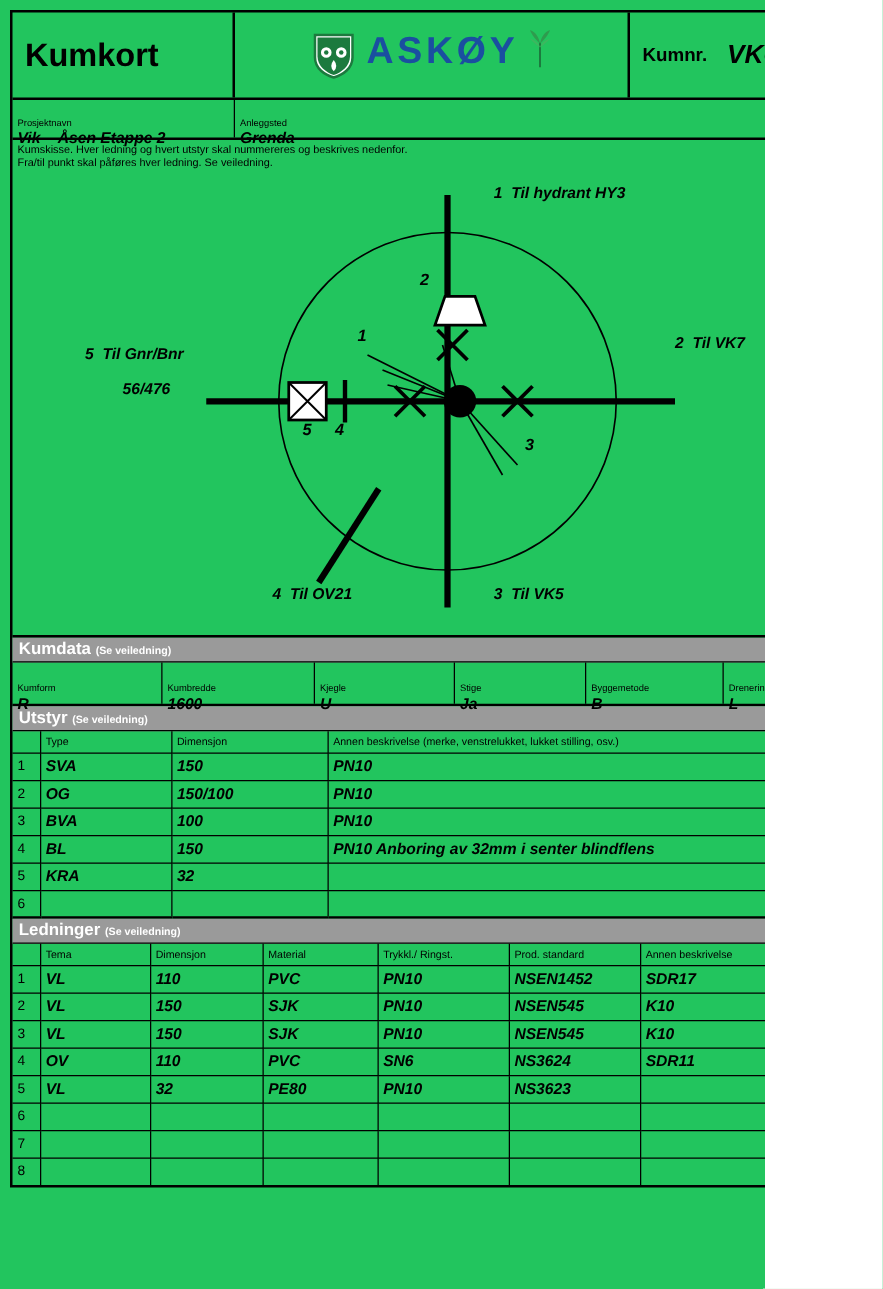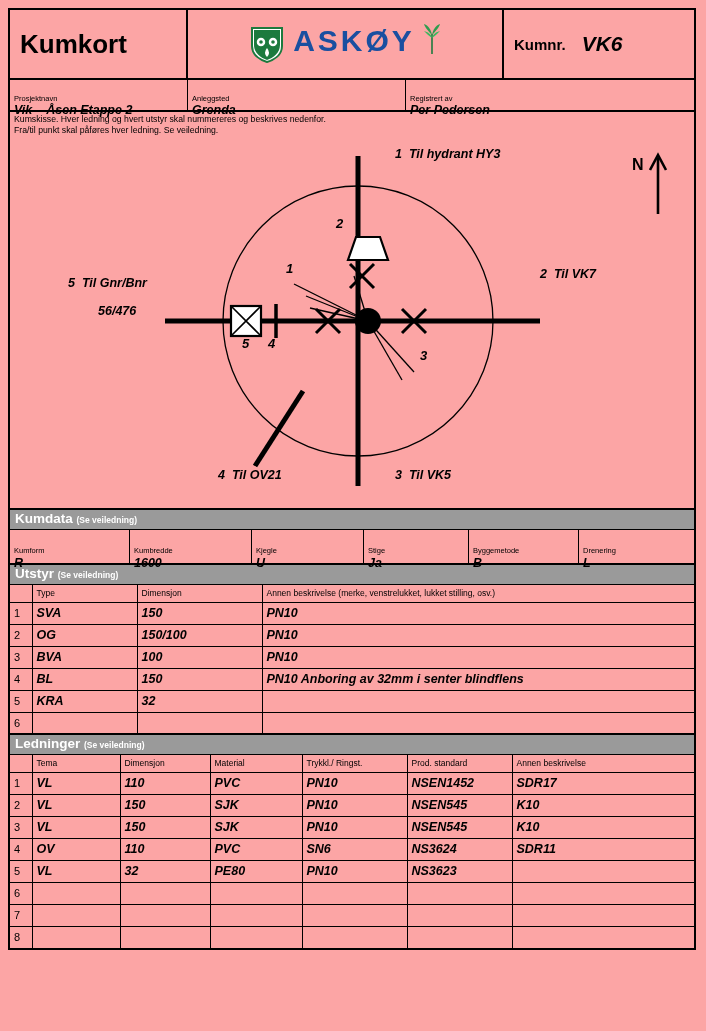--- a/index.html
+++ b/index.html
@@ -6,23 +6,23 @@
     margin: 0;
     padding: 0;
     background: #ffffff;
   }
   body {
     font-family: "Liberation Sans", sans-serif;
     color: #000;
   }
   #page {
     position: relative;
-    width: 706px;
+    width: 612px;
     height: 1031px;
-    background: #fca5a5;
+    background: #22c55e;
     overflow: hidden;
   }
   .sheet {
     position: absolute;
     left: 8px;
     top: 8px;
     width: 688px;
     border: 2px solid #000;
     box-sizing: border-box;
   }
@@ -244,24 +244,20 @@
 
     <div class="meta">
       <div class="meta-cell m1">
         <span class="meta-lbl">Prosjektnavn</span>
         <span class="meta-val">Vik – Åsen Etappe 2</span>
       </div>
       <div class="meta-cell m2">
         <span class="meta-lbl">Anleggsted</span>
         <span class="meta-val">Grenda</span>
       </div>
-      <div class="meta-cell m4">
-        <span class="meta-lbl">Registrert av</span>
-        <span class="meta-val">Per Pedersen</span>
-      </div>
     </div>
 
     <div class="note">
       <div>Kumskisse. Hver ledning og hvert utstyr skal nummereres og beskrives nedenfor.</div>
       <div>Fra/til punkt skal påføres hver ledning. Se veiledning.</div>
     </div>
 
     <div class="sketch">
       <svg width="684" height="372" viewBox="0 0 684 372">
 

